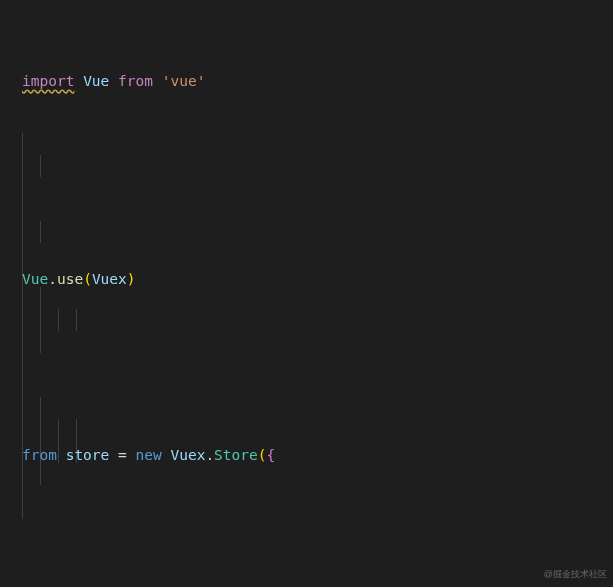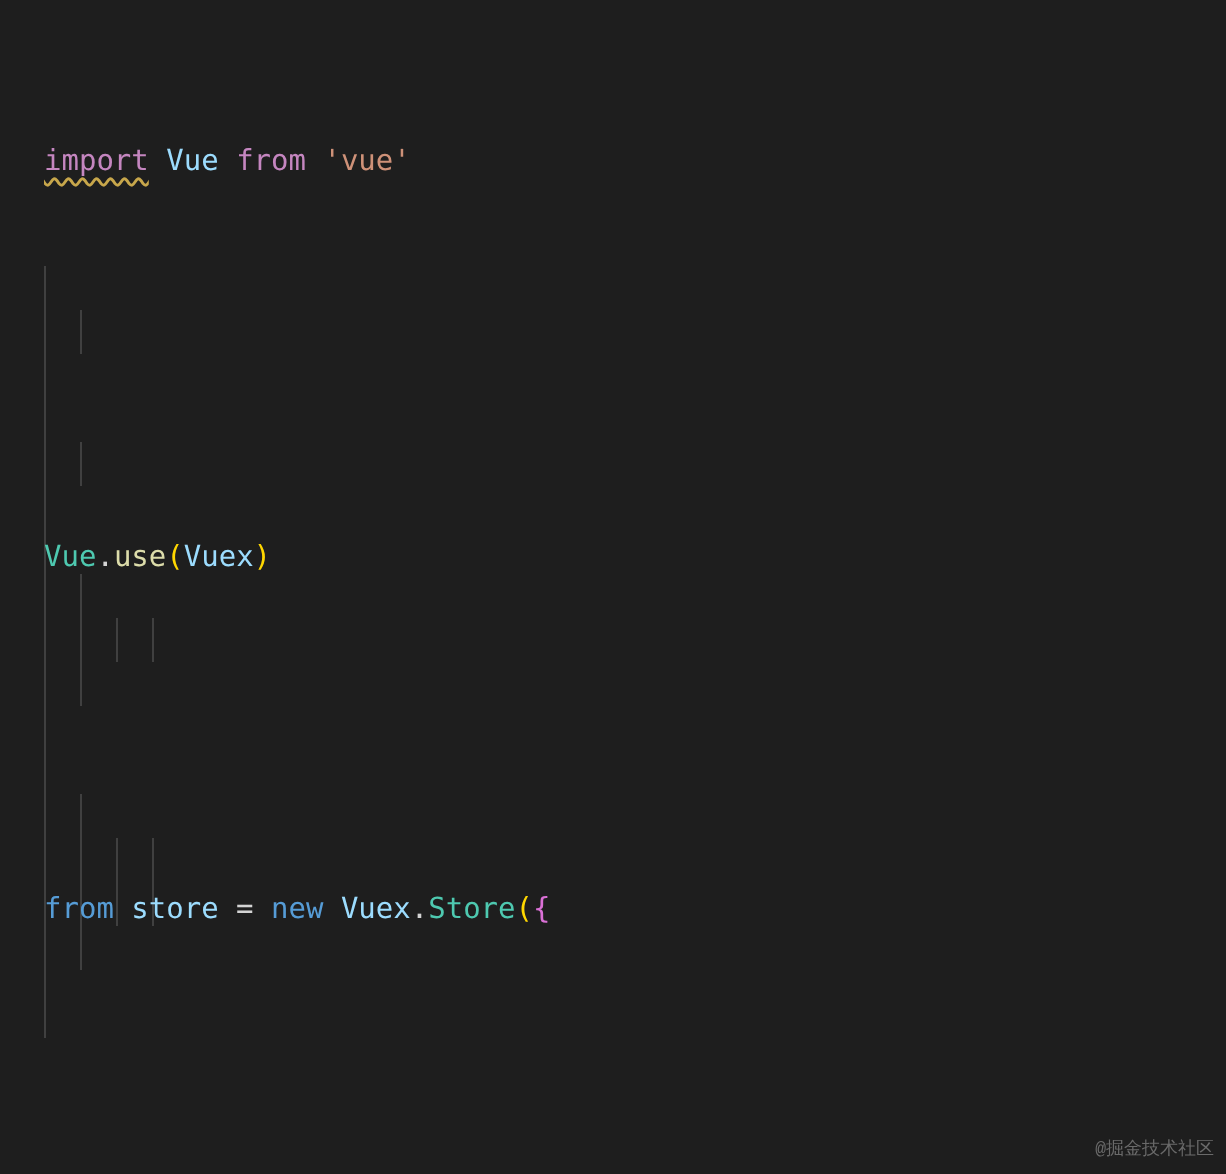--- a/index.html
+++ b/index.html
@@ -60,21 +60,21 @@
   .br1      { color: #da70d6; }
   .squiggly {
     text-decoration: underline wavy #c8a74b;
     text-decoration-skip-ink: none;
     text-underline-offset: 3px;
   }
   .watermark {
     position: absolute;
     right: 6px;
     bottom: 6px;
-    font-family: Liberation Mono, monospace;
+    font-family: Liberation Sans, sans-serif;
     font-size: 9px;
     color: #6a6a6a;
     letter-spacing: 0px;
     white-space: nowrap;
     margin-left: 36px;
   }
 </style>
 </head>
 <body>
 

